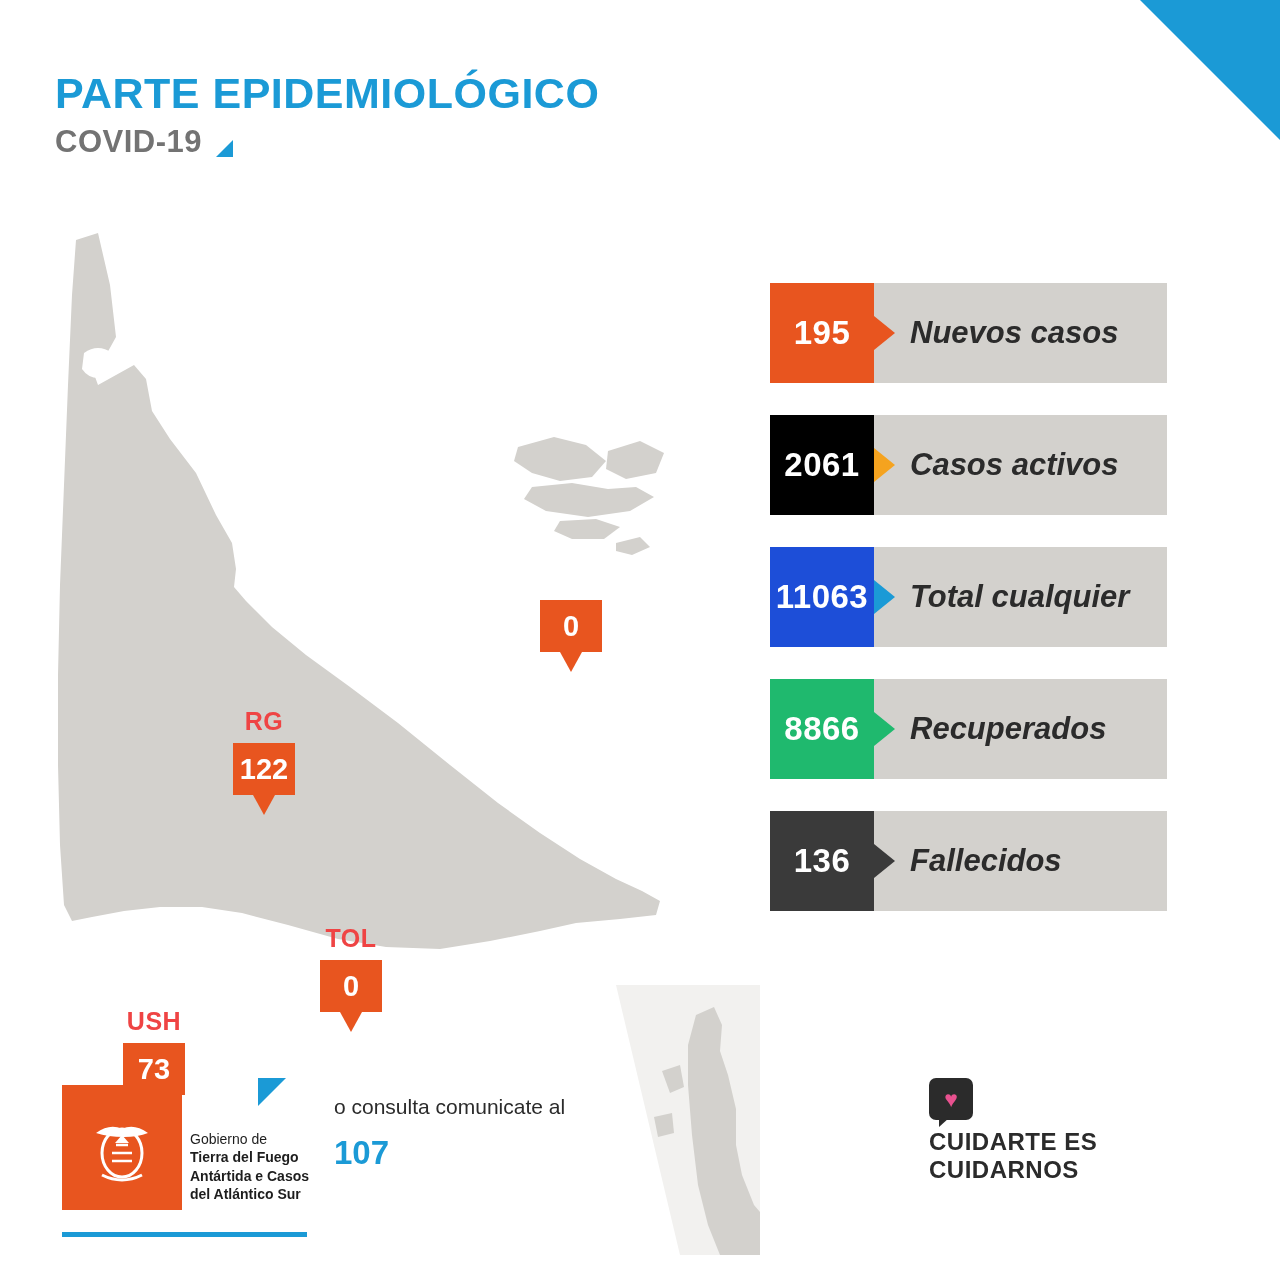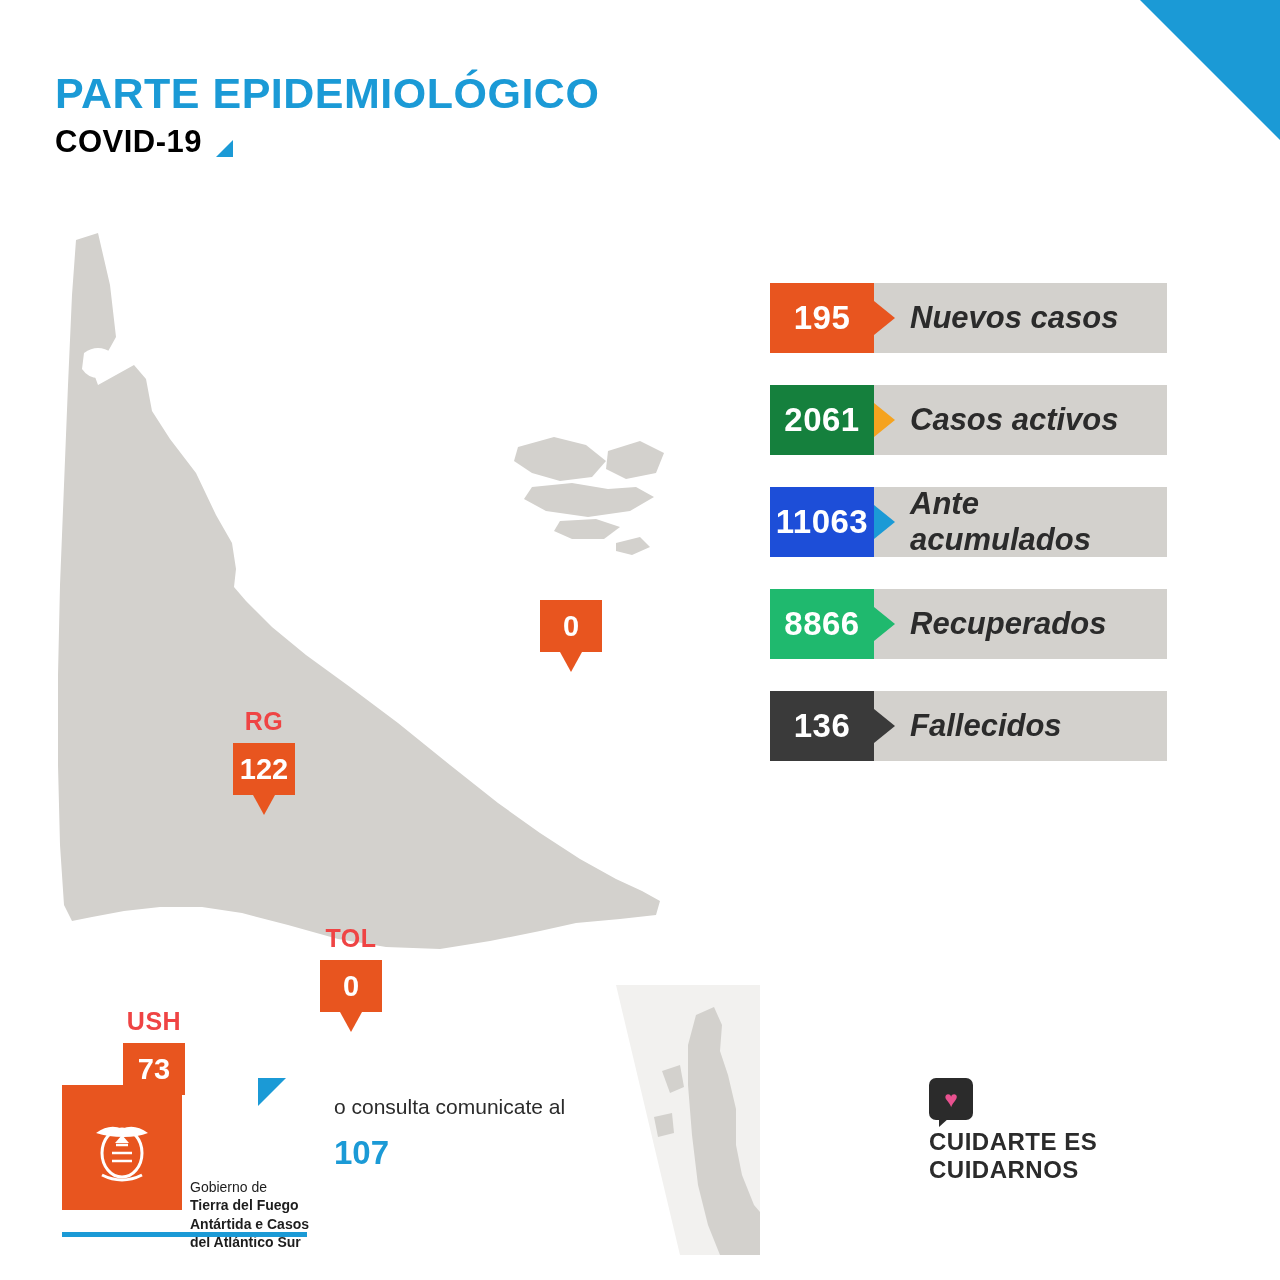--- a/index.html
+++ b/index.html
@@ -39,21 +39,21 @@
     font-stretch: condensed;
   }
   .title-word-epi {
     color: #1b9ad6;
     font-weight: bold;
   }
   .title-line2 {
     margin-top: 9px;
     font-size: 31px;
     font-weight: bold;
-    color: #000000;
+    color: #737373;
     letter-spacing: 0.5px;
     display: flex;
     align-items: flex-end;
     gap: 14px;
   }
   .small-tri {
     display: inline-block;
     width: 0; height: 0;
     border-bottom: 17px solid #1b9ad6;
     border-left: 17px solid transparent;
@@ -105,21 +105,21 @@
   .pin-rg  { left: 213px; top: 518px; }
   .pin-tol { left: 300px; top: 735px; }
   .pin-ush { left: 103px; top: 818px; }
   .pin-malvinas { left: 520px; top: 375px; }
 
   
   .stats { position: absolute; top: 283px; left: 770px; width: 397px; }
   .stat-row {
     display: flex;
     align-items: stretch;
-    height: 70px;
+    height: 100px;
     margin-bottom: 32px;
     background: #d3d1cd;
   }
   .stat-row:last-child { margin-bottom: 0; }
   .stat-num {
     position: relative;
     width: 104px;
     display: flex;
     align-items: center;
     justify-content: center;
@@ -166,21 +166,20 @@
     border-top: 28px solid #1b9ad6;
     border-right: 28px solid transparent;
   }
   .gov-text {
     position: absolute;
     left: 190px; top: 1130px;
     font-size: 14px;
     font-weight: bold;
     color: #1d1d1d;
     line-height: 1.32;
-    margin-top: 48px;
   }
   .gov-text .lighter { font-weight: normal; }
   .gov-underline {
     position: absolute;
     left: 62px; top: 1232px;
     width: 245px; height: 5px;
     background: #1b9ad6;
   }
 
   .contact {
@@ -373,31 +372,31 @@
 
   <div class="stats">
     <div class="stat-row">
       <div class="stat-num" style="background:#e8551f;color:#e8551f;">
         <span style="color:#fff;">195</span>
       </div>
       <div class="stat-label">Nuevos casos</div>
     </div>
 
     <div class="stat-row">
-      <div class="stat-num" style="background:#15803d;color:#f5a31f;">
+      <div class="stat-num" style="background:#000000;color:#f5a31f;">
         <span style="color:#fff;">2061</span>
       </div>
       <div class="stat-label">Casos activos</div>
     </div>
 
     <div class="stat-row">
       <div class="stat-num" style="background:#1d4ed8;color:#1b9ad6;">
         <span style="color:#fff;">11063</span>
       </div>
-      <div class="stat-label">Ante acumulados</div>
+      <div class="stat-label">Total cualquier</div>
     </div>
 
     <div class="stat-row">
       <div class="stat-num" style="background:#1fb96e;color:#1fb96e;">
         <span style="color:#fff;">8866</span>
       </div>
       <div class="stat-label">Recuperados</div>
     </div>
 
     <div class="stat-row">

